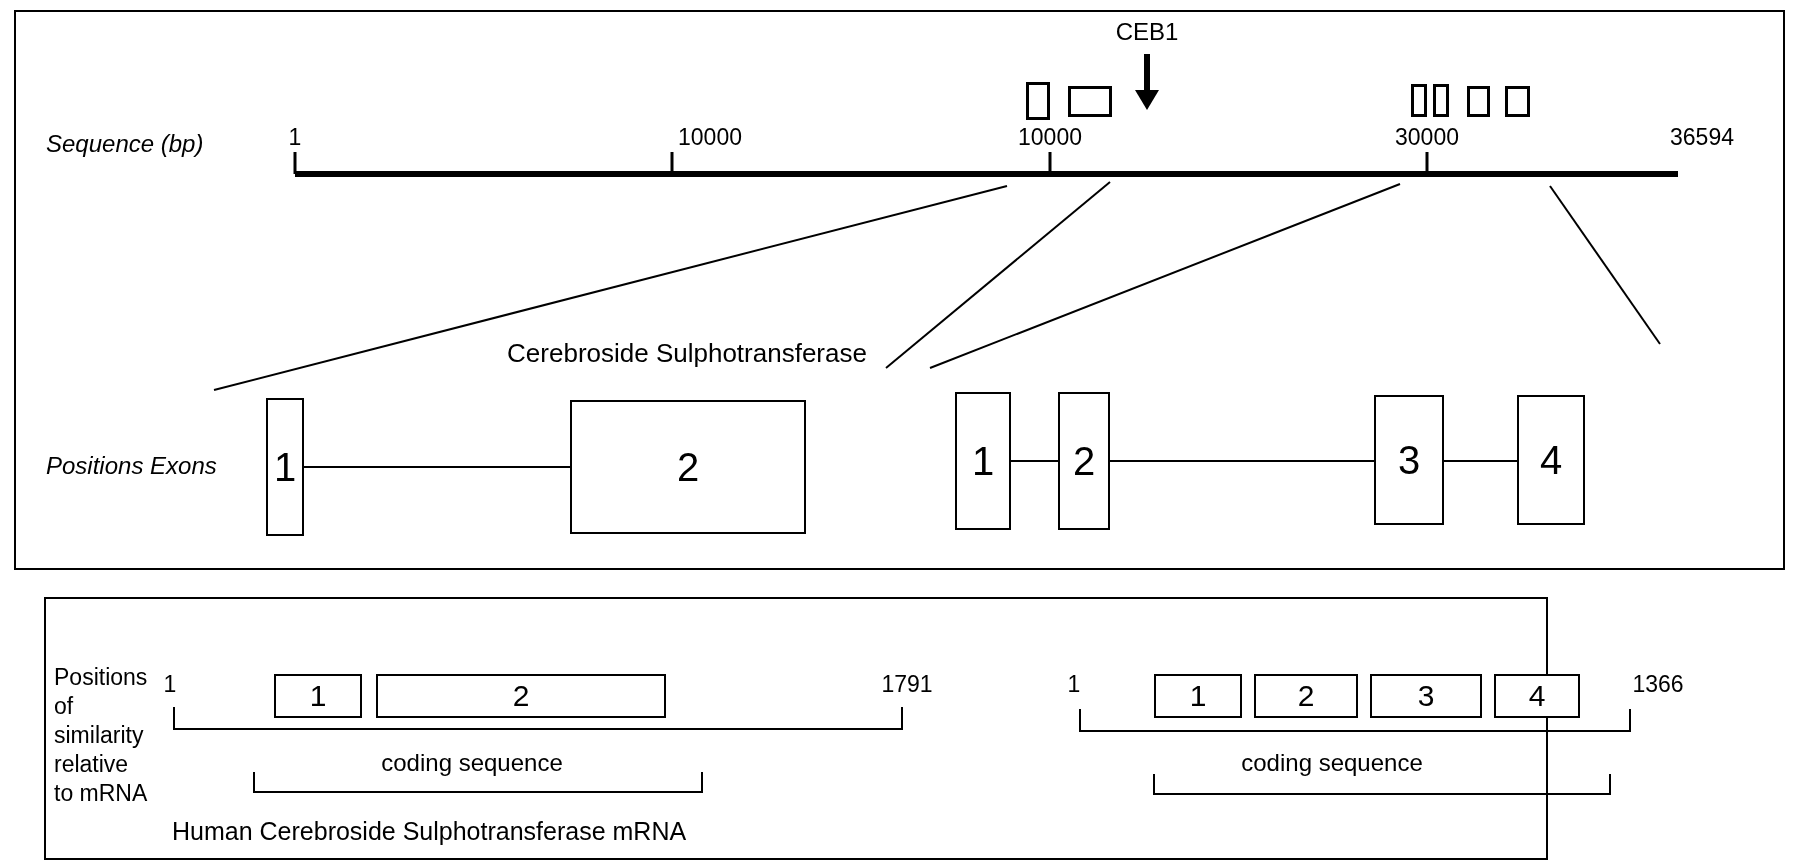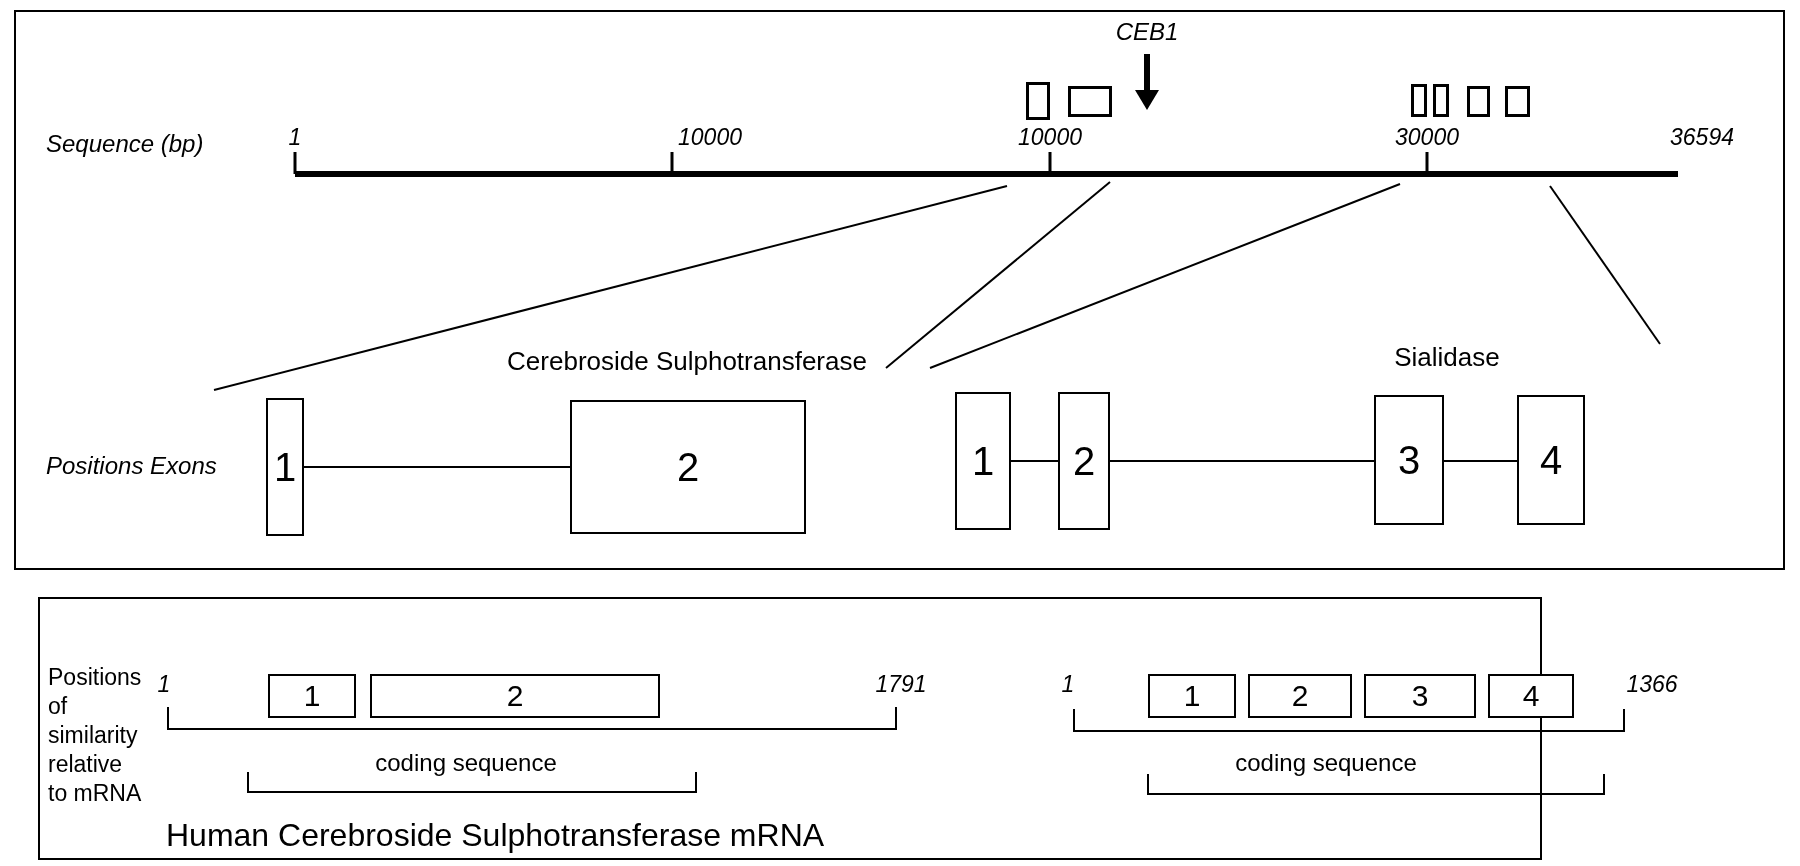--- a/index.html
+++ b/index.html
@@ -4,32 +4,32 @@
 <style>
   * { margin:0; padding:0; box-sizing:border-box; }
   html,body { background:#ffffff; }
   body {
     font-family:"Liberation Sans","DejaVu Sans",sans-serif;
     color:#000;
   }
   .page { position:relative; width:1800px; height:866px; background:#fff; overflow:hidden; }
   .panel { position:absolute; border:2px solid #000; background:#fff; }
   #top-panel { left:14px; top:10px; width:1771px; height:560px; }
-  #bottom-panel { left:38px; top:597px; width:1504px; height:263px; }
+  #bottom-panel { left:44px; top:597px; width:1504px; height:263px; }
   .overlay { position:absolute; left:0; top:0; pointer-events:none; }
   .lbl { position:absolute; white-space:nowrap; font-size:24px; line-height:1.15;font-style:italic; }
-  .tick-lbl { position:absolute; width:140px; text-align:center; font-size:23px; white-space:nowrap;font-style:italic; }
+  .tick-lbl { position:absolute; width:140px; text-align:center; font-size:23px; white-space:nowrap; }
   .gene-title { position:absolute; text-align:center; font-size:26px; white-space:nowrap; }
   .box { position:absolute; border:2px solid #000; background:#fff;
          display:flex; align-items:center; justify-content:center; }
   .gbox { position:absolute; border:3px solid #000; background:#fff; }
   .exon-num-lg { font-size:40px; }
   .exon-num-md { font-size:30px; }
   .stack-line { font-size:23px; line-height:29px; white-space:nowrap; }
-  .caption { position:absolute; text-align:right; font-size:32px; white-space:nowrap; }
+  .caption { position:absolute; text-align:left; font-size:25px; white-space:nowrap; }
   .coding-lbl { position:absolute; text-align:center; font-size:24px; white-space:nowrap; }
 </style>
 </head>
 <body>
 
 <div class="page">
 
   <div class="panel" id="top-panel">
 
     <svg class="overlay" width="1767" height="556" viewBox="0 0 1767 556">
@@ -67,22 +67,21 @@
 
     <div class="tick-lbl" style="left:1061px; top:6px; font-size:24px;">CEB1</div>
 
     <div class="gbox" style="left:1010px; top:70px; width:24px; height:38px;"></div>
     <div class="gbox" style="left:1052px; top:74px; width:44px; height:31px;"></div>
     <div class="gbox" style="left:1395px; top:72px; width:16px; height:33px;"></div>
     <div class="gbox" style="left:1417px; top:72px; width:16px; height:33px;"></div>
     <div class="gbox" style="left:1451px; top:74px; width:23px; height:31px;"></div>
     <div class="gbox" style="left:1489px; top:74px; width:25px; height:31px;"></div>
 
-    <div class="gene-title" style="left:371px; top:334px; width:600px;">Cerebroside Sulphotransferase</div>
-    <div class="gene-title" style="left:1231px; top:330px; width:400px;">Sialidase</div>
+    <div class="gene-title" style="left:371px; top:326px; width:600px;">Cerebroside Sulphotransferase</div>
 
     <div class="lbl" style="left:30px; top:440px;">Positions Exons</div>
 
     <div class="box exon-num-lg" style="left:250px; top:386px; width:38px;  height:138px;">1</div>
     <div class="box exon-num-lg" style="left:554px; top:388px; width:236px; height:134px;">2</div>
 
     <div class="box exon-num-lg" style="left:939px;  top:380px; width:56px; height:138px;">1</div>
     <div class="box exon-num-lg" style="left:1042px; top:380px; width:52px; height:138px;">2</div>
     <div class="box exon-num-lg" style="left:1358px; top:383px; width:70px; height:130px;">3</div>
     <div class="box exon-num-lg" style="left:1501px; top:383px; width:68px; height:130px;">4</div>

